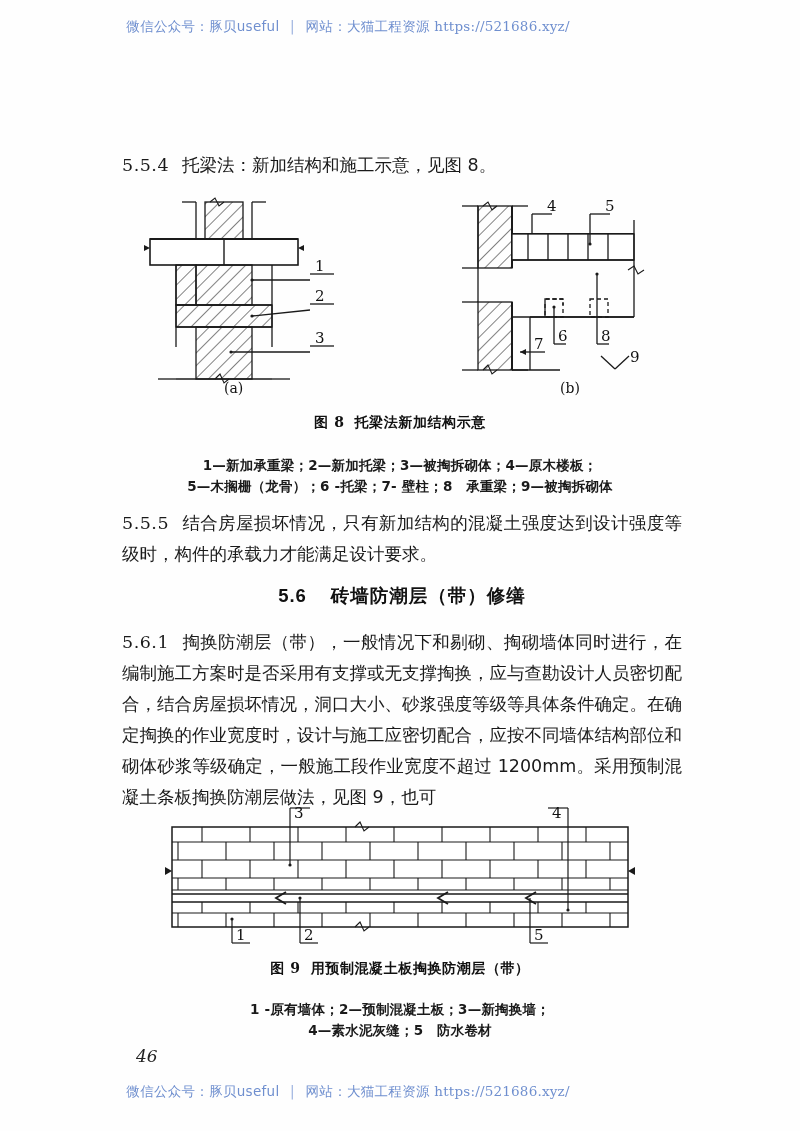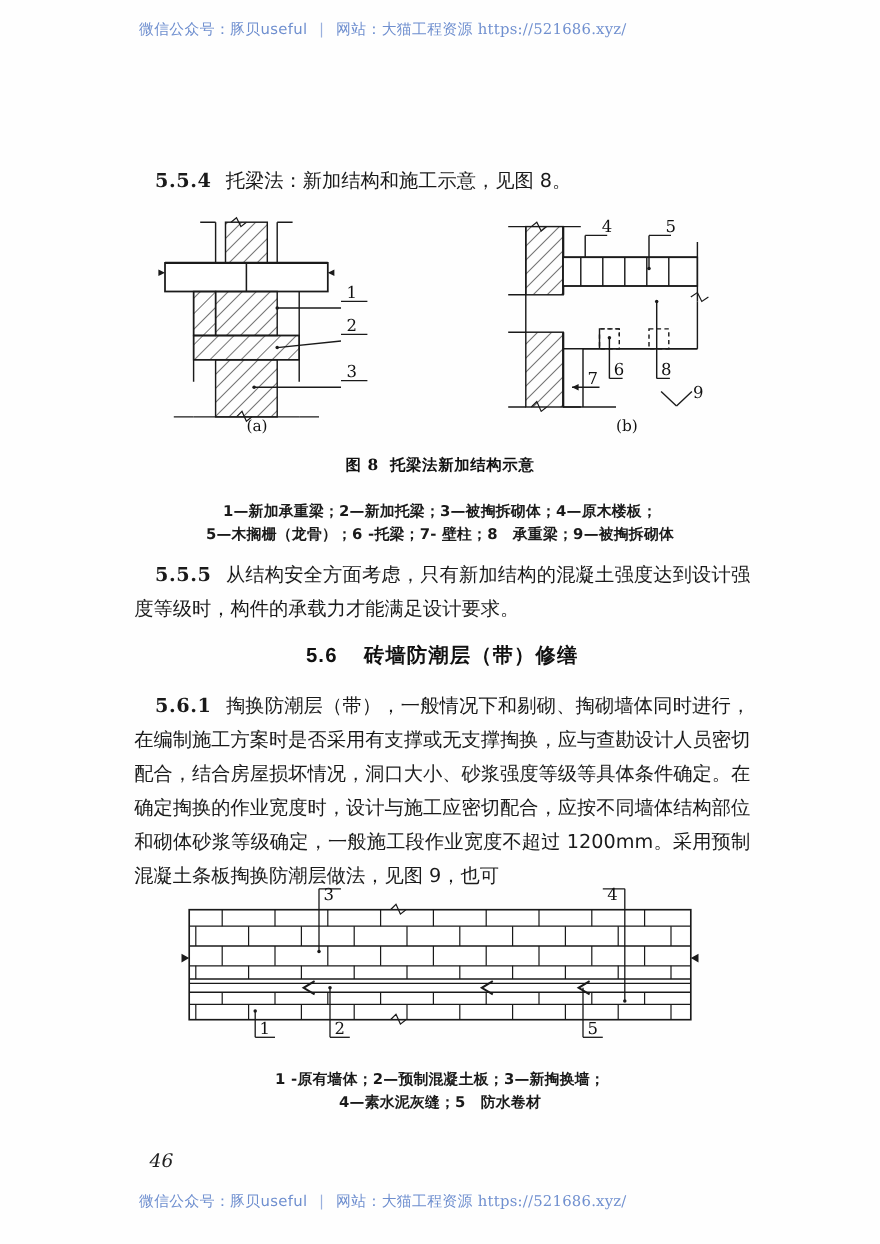--- a/index.html
+++ b/index.html
@@ -53,25 +53,24 @@
   }
   .para {
     font-family: "DejaVu Sans", "Liberation Sans", sans-serif;
     font-size: 17.5px;
     line-height: 31px;
     text-align: justify;
     color: #1a1a1a;
     margin: 0;
   }
   .para .num {
-    font-weight: bold;
+    font-weight: normal;
     font-family: "DejaVu Serif", "Liberation Serif", serif;
     letter-spacing: 0.5px;
     margin-right: 13px;
-    margin-left: 19px;
   }
   .section-heading {
     text-align: center;
     font-weight: bold;
     font-size: 18.5px;
     letter-spacing: 1px;
     margin: 0;
     color: #111;
   }
   .section-heading .snum {
@@ -291,21 +290,21 @@
       <span class="fnum">图 8</span><span>托梁法新加结构示意</span>
     </div>
     <div class="fig-legend" style="margin-top:23px;">
       <div>1—新加承重梁；2—新加托梁；3—被掏拆砌体；4—原木楼板；</div>
       <div>5—木搁栅（龙骨）；6 -托梁；7- 壁柱；8　承重梁；9—被掏拆砌体</div>
     </div>
   </div>
 
   <div class="content" style="top:508px;">
     <p class="para">
-      <span class="num">5.5.5</span><span>从结构安全方面考虑，只有新加结构的混凝土强度达到设计强度等级时，构件的承载力才能满足设计要求。</span>
+      <span class="num">5.5.5</span><span>结合房屋损坏情况，只有新加结构的混凝土强度达到设计强度等级时，构件的承载力才能满足设计要求。</span>
     </p>
   </div>
 
   <div class="content" style="top:583px;">
     <p class="section-heading">
       <span class="snum">5.6</span><span>砖墙防潮层（带）修缮</span>
     </p>
   </div>
 
   <div class="content" style="top:627px;">
@@ -435,20 +434,23 @@
       </g>
       <g>
         <text x="294" y="13" font-size="15">3</text>
         <text x="552" y="13" font-size="15">4</text>
         <text x="236" y="135" font-size="15">1</text>
         <text x="304" y="135" font-size="15">2</text>
         <text x="534" y="135" font-size="15">5</text>
       </g>
     </svg>
 
+    <div class="fig-caption" style="margin-top:10px;">
+      <span class="fnum">图 9</span><span>用预制混凝土板掏换防潮层（带）</span>
+    </div>
     <div class="fig-legend" style="margin-top:21px;">
       <div>1 -原有墙体；2—预制混凝土板；3—新掏换墙；</div>
       <div>4—素水泥灰缝；5　防水卷材</div>
     </div>
   </div>
 
   <div id="page-number">46</div>
 
   <div class="watermark" id="watermark-bottom">
     <span>微信公众号：豚贝useful</span>

